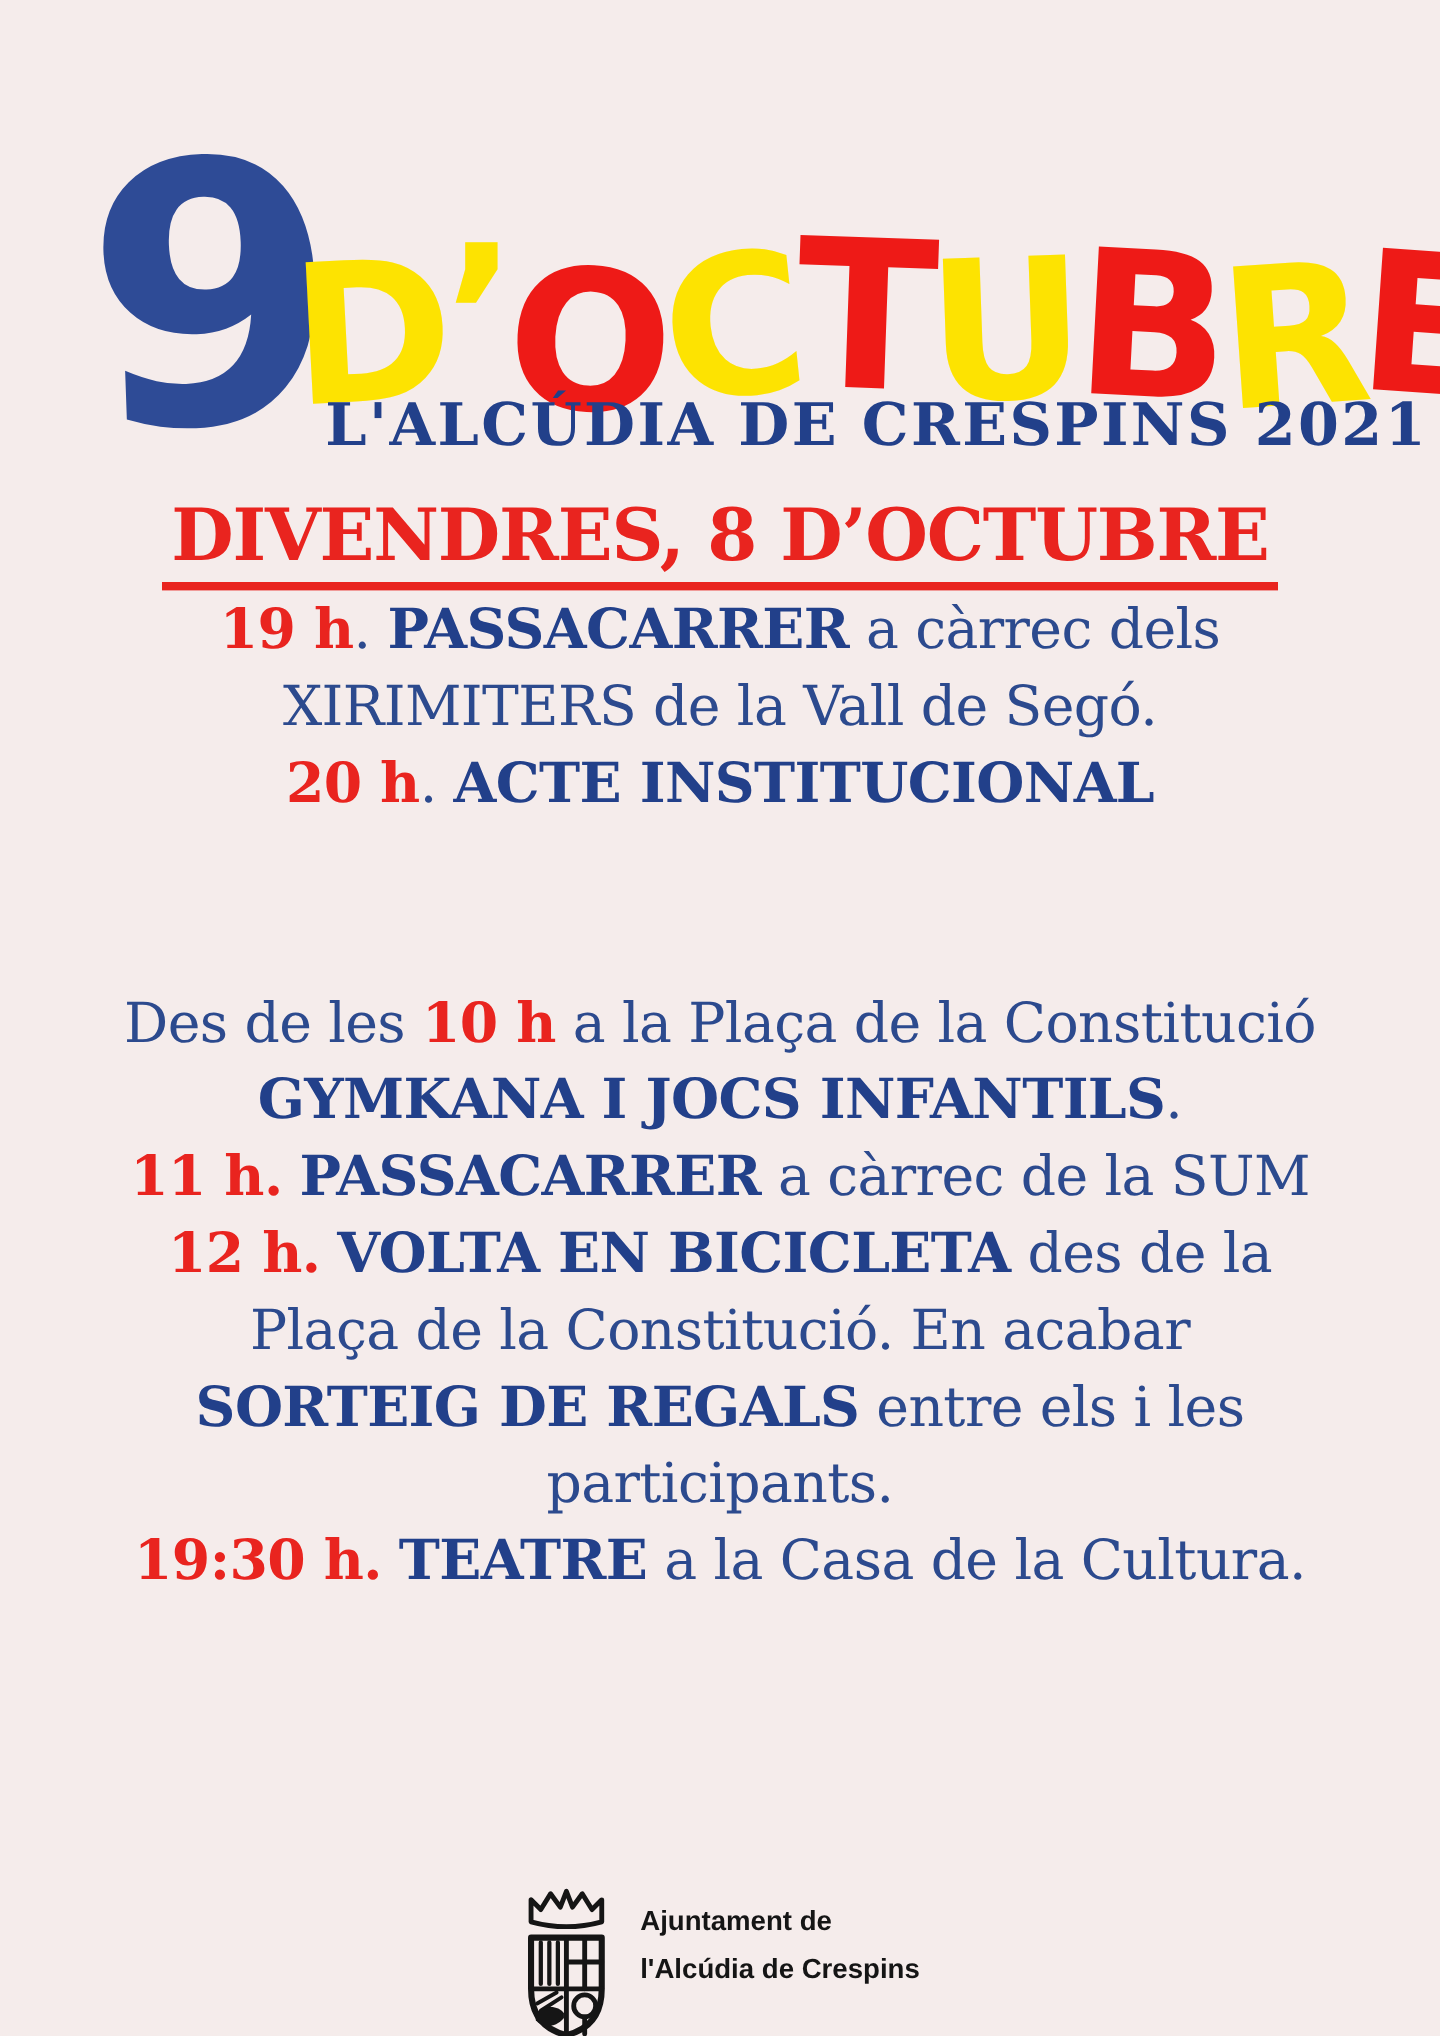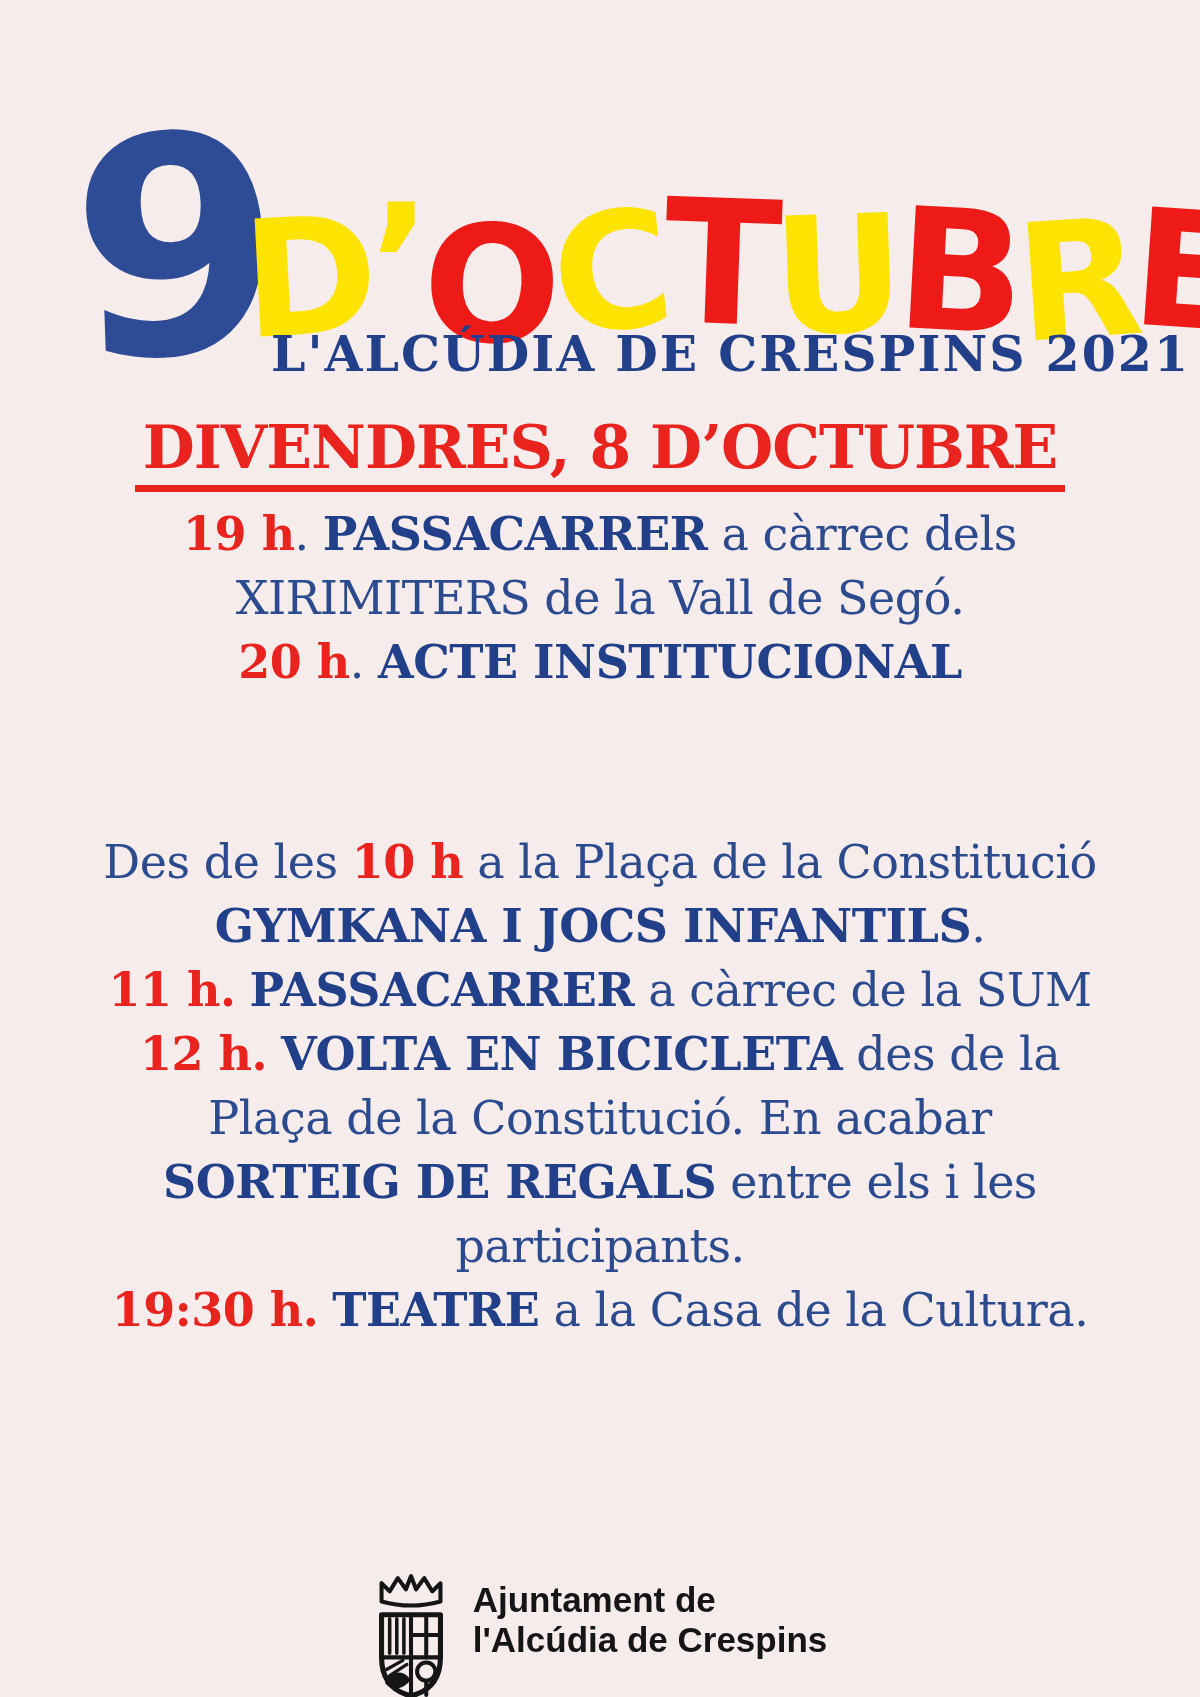--- a/index.html
+++ b/index.html
@@ -42,35 +42,35 @@
   }
   
   .section{position:absolute;left:0;right:0;text-align:center;}
   .section.first{top:414px;}
   .section.second{top:820px;}
   .section h2{
     margin:0;display:inline-block;line-height:1.1;
     font-size:60px;font-weight:bold;letter-spacing:-1px;color:var(--red);
     border-bottom:7px solid var(--red);padding:0 8px 5px;
   }
-  .lines{margin-top:10px;}
+  .lines{}
   .line{line-height:64px;font-size:46px;letter-spacing:-0.5px;white-space:nowrap;}
   .line .plain{color:var(--blue);}
   .line .bold{color:var(--blue-strong);font-weight:bold;}
   .line .time{color:var(--red);font-weight:bold;}
   
   .footer{
     position:absolute;left:0;right:0;top:1556px;
     display:flex;justify-content:center;align-items:flex-start;gap:24px;
   }
   .shield{width:76px;height:130px;margin-top:14px;flex:0 0 auto;}
   .shield .ln{fill:none;stroke:var(--ink);stroke-linejoin:round;stroke-linecap:round;}
   .org{
     font-family:"Liberation Sans",sans-serif;font-weight:bold;
-    font-size:35px;line-height:40px;color:var(--ink);margin-top:24px;text-align:left;
+    font-size:23px;line-height:40px;color:var(--ink);margin-top:24px;text-align:left;
   }
 </style>
 </head>
 <body>
 
 <div class="poster">
 
   <header>
     <div class="nine">9</div>
     <div class="title-word" id="title-word"><span class="tl yellow">D</span><span class="tl yellow">’</span><span class="tl red">O</span><span class="tl yellow">C</span><span class="tl red">T</span><span class="tl yellow">U</span><span class="tl red">B</span><span class="tl yellow">R</span><span class="tl red">E</span></div>

